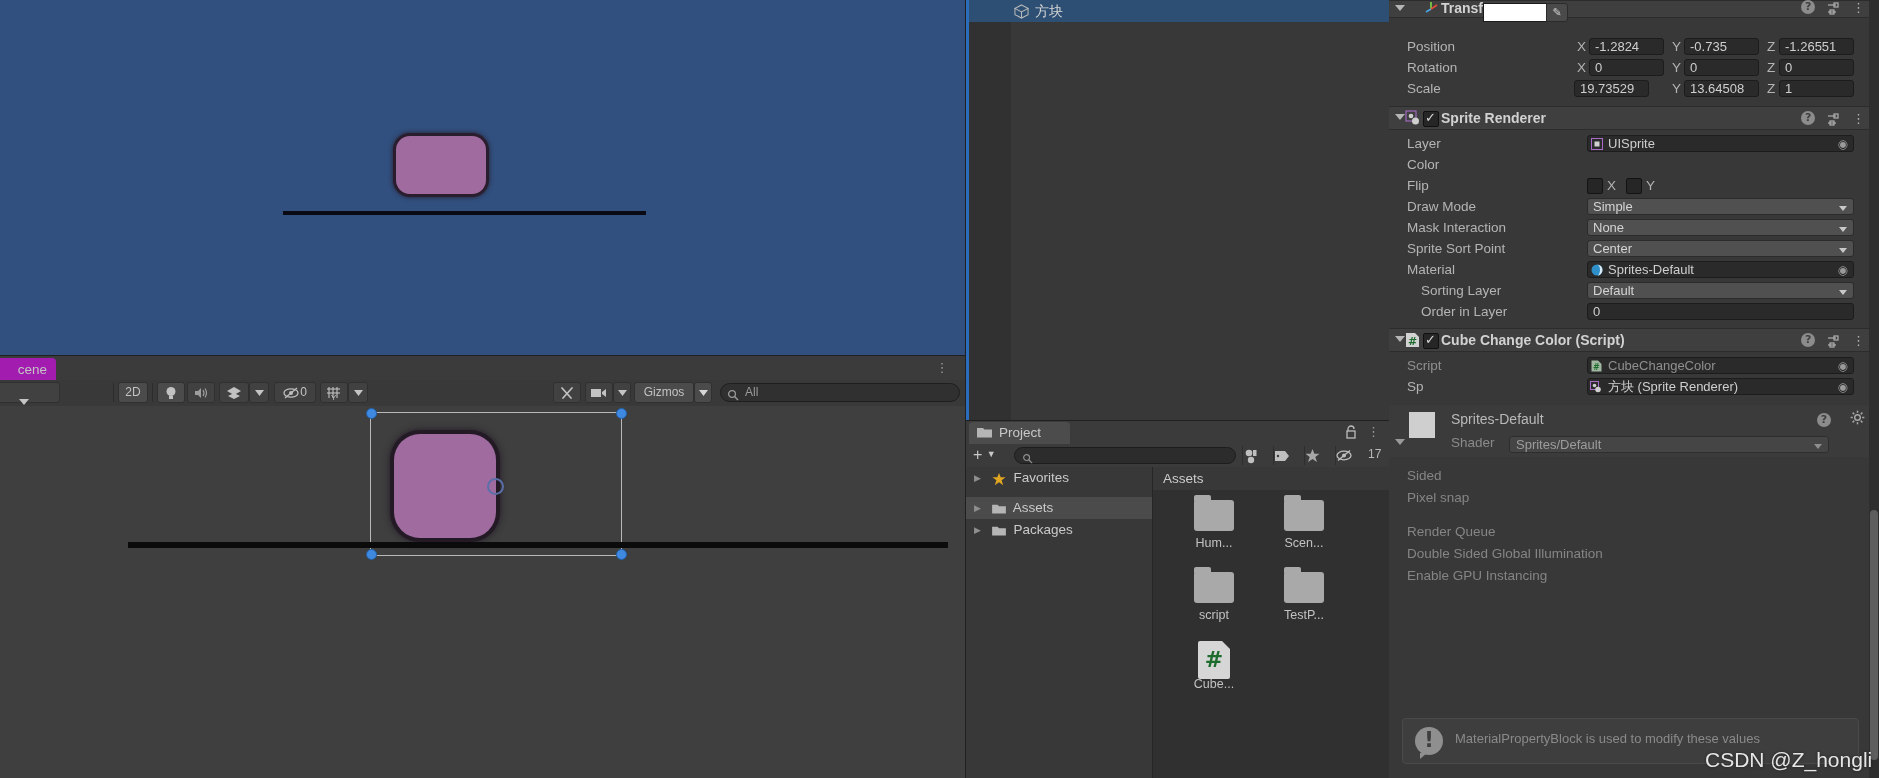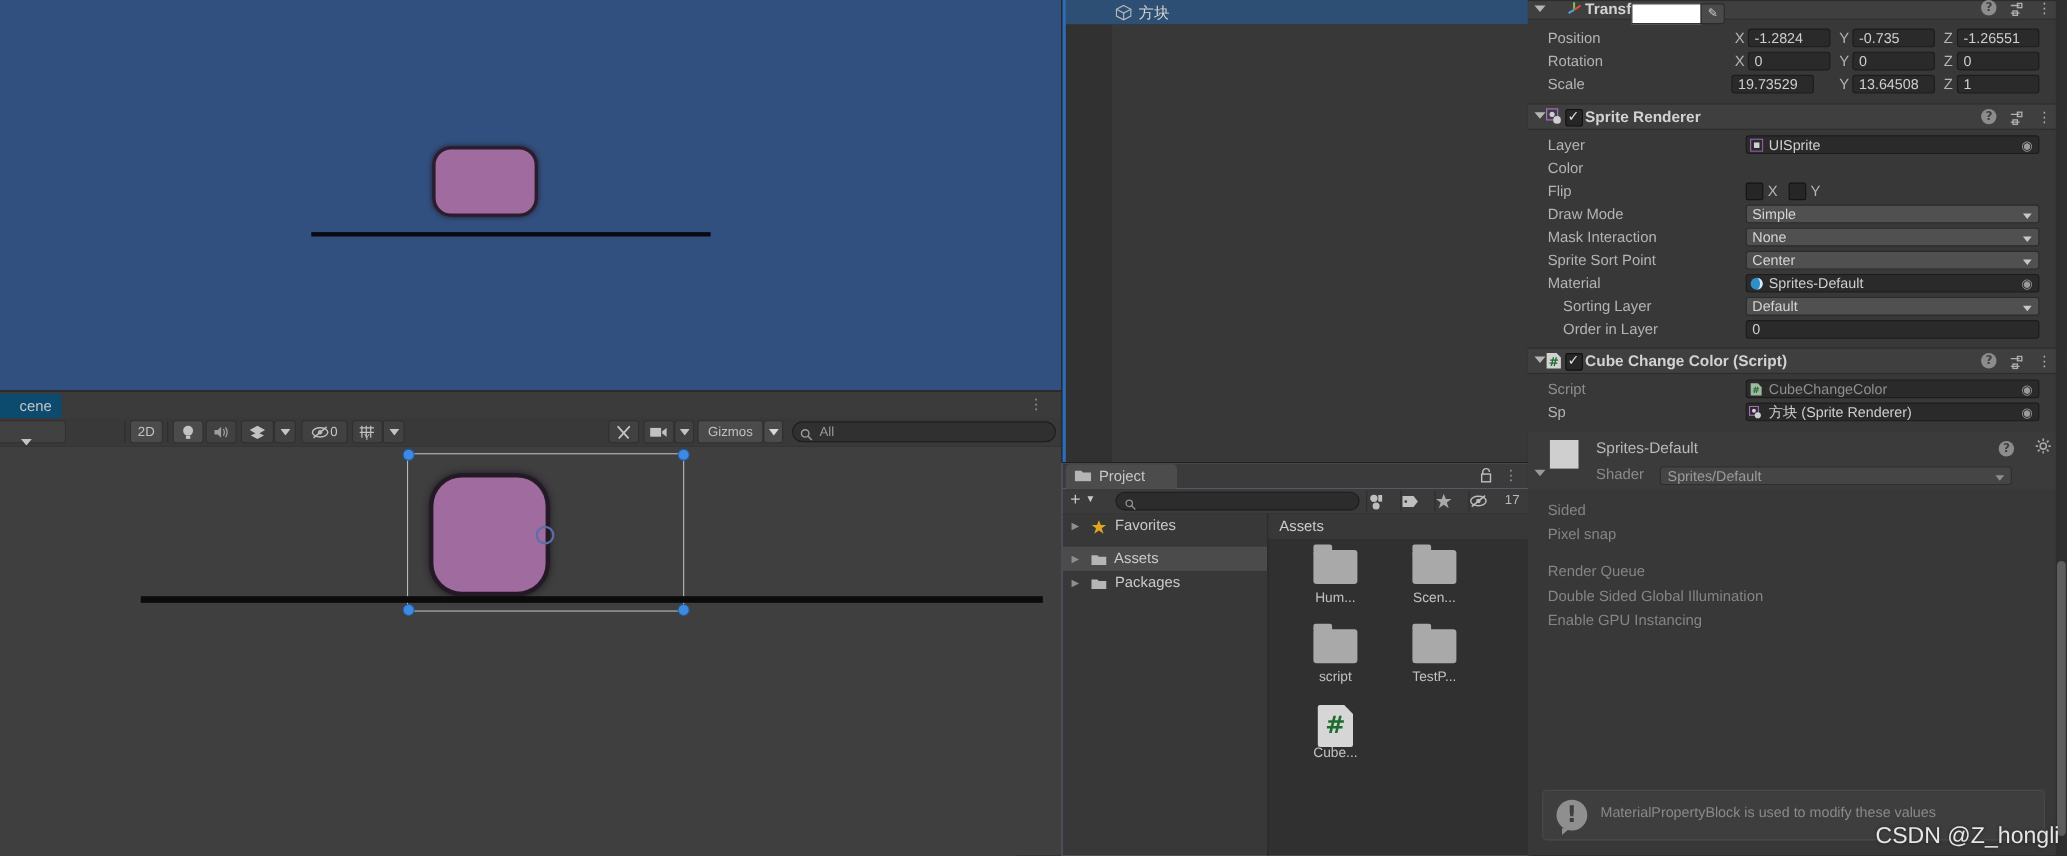--- a/index.html
+++ b/index.html
@@ -32,21 +32,21 @@
     background: #0a0a14;
   }
 
   
   #scene-tabstrip {
     position: absolute; left: 0; top: 355px; width: 965px; height: 25px;
     background: #3b3b3b; border-top: 1px solid #202020;
   }
   #scene-tab {
     position: absolute; left: 0; top: 2px; height: 23px; width: 56px;
-    background: #0c4a6e; border-radius: 0 4px 0 0;
+    background: #a21caf; border-radius: 0 4px 0 0;
     color: #c4c4c4; font-size: 13.5px; line-height: 23px; padding-left: 0px;
     box-sizing: border-box; text-align: right; padding-right: 9px;
   }
   #scene-tab-kebab {
     position: absolute; right: 16px; top: 5px; width: 14px; height: 15px;
     color: #9a9a9a; font-size: 13px; line-height: 14px; text-align: center; letter-spacing: 0;
   }
   
   #scene-toolbar {
     position: absolute; left: 0; top: 380px; width: 965px; height: 26px;
@@ -124,21 +124,21 @@
   #hier-label { position: absolute; left: 69px; top: 0; height: 22px; line-height: 22px;
                 font-size: 14px; color: #d6d6d6; }
   #hier-gutter {
     position: absolute; left: 3px; top: 22px; width: 42px; height: 398px;
     background: #313131;
   }
 
   
   #project {
     position: absolute; left: 965px; top: 420px; width: 424px; height: 358px;
-    background: #c4b5fd; border-left: 1px solid #202020; border-right: 1px solid #202020;
+    background: #0f172a; border-left: 1px solid #202020; border-right: 1px solid #202020;
     border-top: 1px solid #202020;
   }
   #project-tabbar {
     position: absolute; left: 0; top: 0; width: 424px; height: 23px; background: #3b3b3b;
   }
   #project-tab {
     position: absolute; left: 3px; top: 1px; width: 101px; height: 22px;
     background: #4c4c4c; border-radius: 4px 4px 0 0;
     font-size: 13.5px; color: #c8c8c8; line-height: 22px; padding-left: 30px;
     box-sizing: border-box;
@@ -662,21 +662,21 @@
             <line x1="1" y1="3" x2="9" y2="3" stroke="#b0b0b0" stroke-width="1.2"></line>
             <line x1="1" y1="10" x2="9" y2="10" stroke="#b0b0b0" stroke-width="1.2"></line>
             <rect x="7" y="1" width="4" height="4" fill="none" stroke="#b0b0b0" stroke-width="1.2"></rect>
             <rect x="3" y="8" width="4" height="4" fill="none" stroke="#b0b0b0" stroke-width="1.2"></rect>
           </svg>
         </span>
         <span class="kebab-icon">⋮</span>
       </div>
     </div>
 
-    <div class="row" style="margin-top:6px">
+    <div class="row" style="margin-top:18px">
       <div class="row-label">Position</div>
       <div class="axis-label" style="left:188px">X</div>
       <div class="field" style="left:200px;width:75px">-1.2824</div>
       <div class="axis-label" style="left:283px">Y</div>
       <div class="field" style="left:295px;width:75px">-0.735</div>
       <div class="axis-label" style="left:378px">Z</div>
       <div class="field" style="left:390px;width:75px">-1.26551</div>
     </div>
     <div class="row">
       <div class="row-label">Rotation</div>

